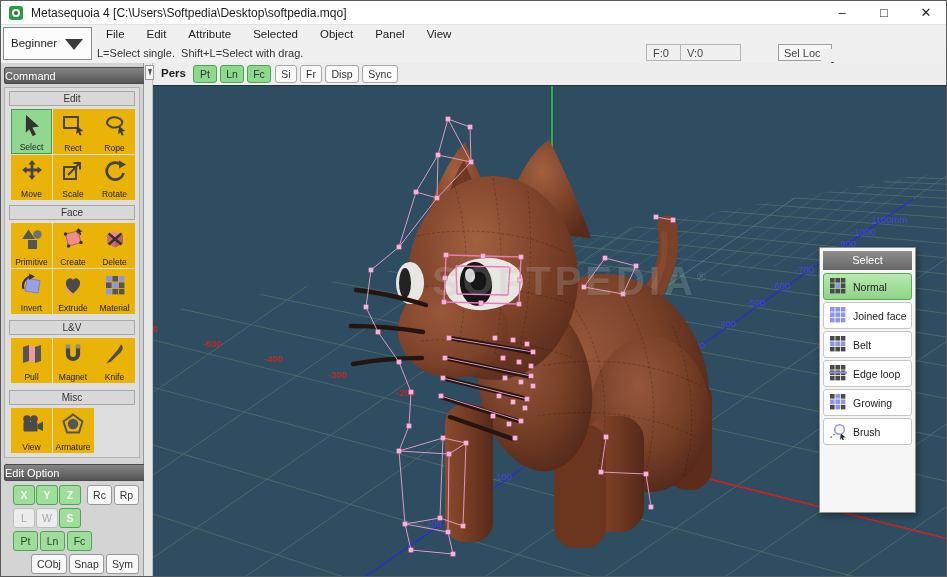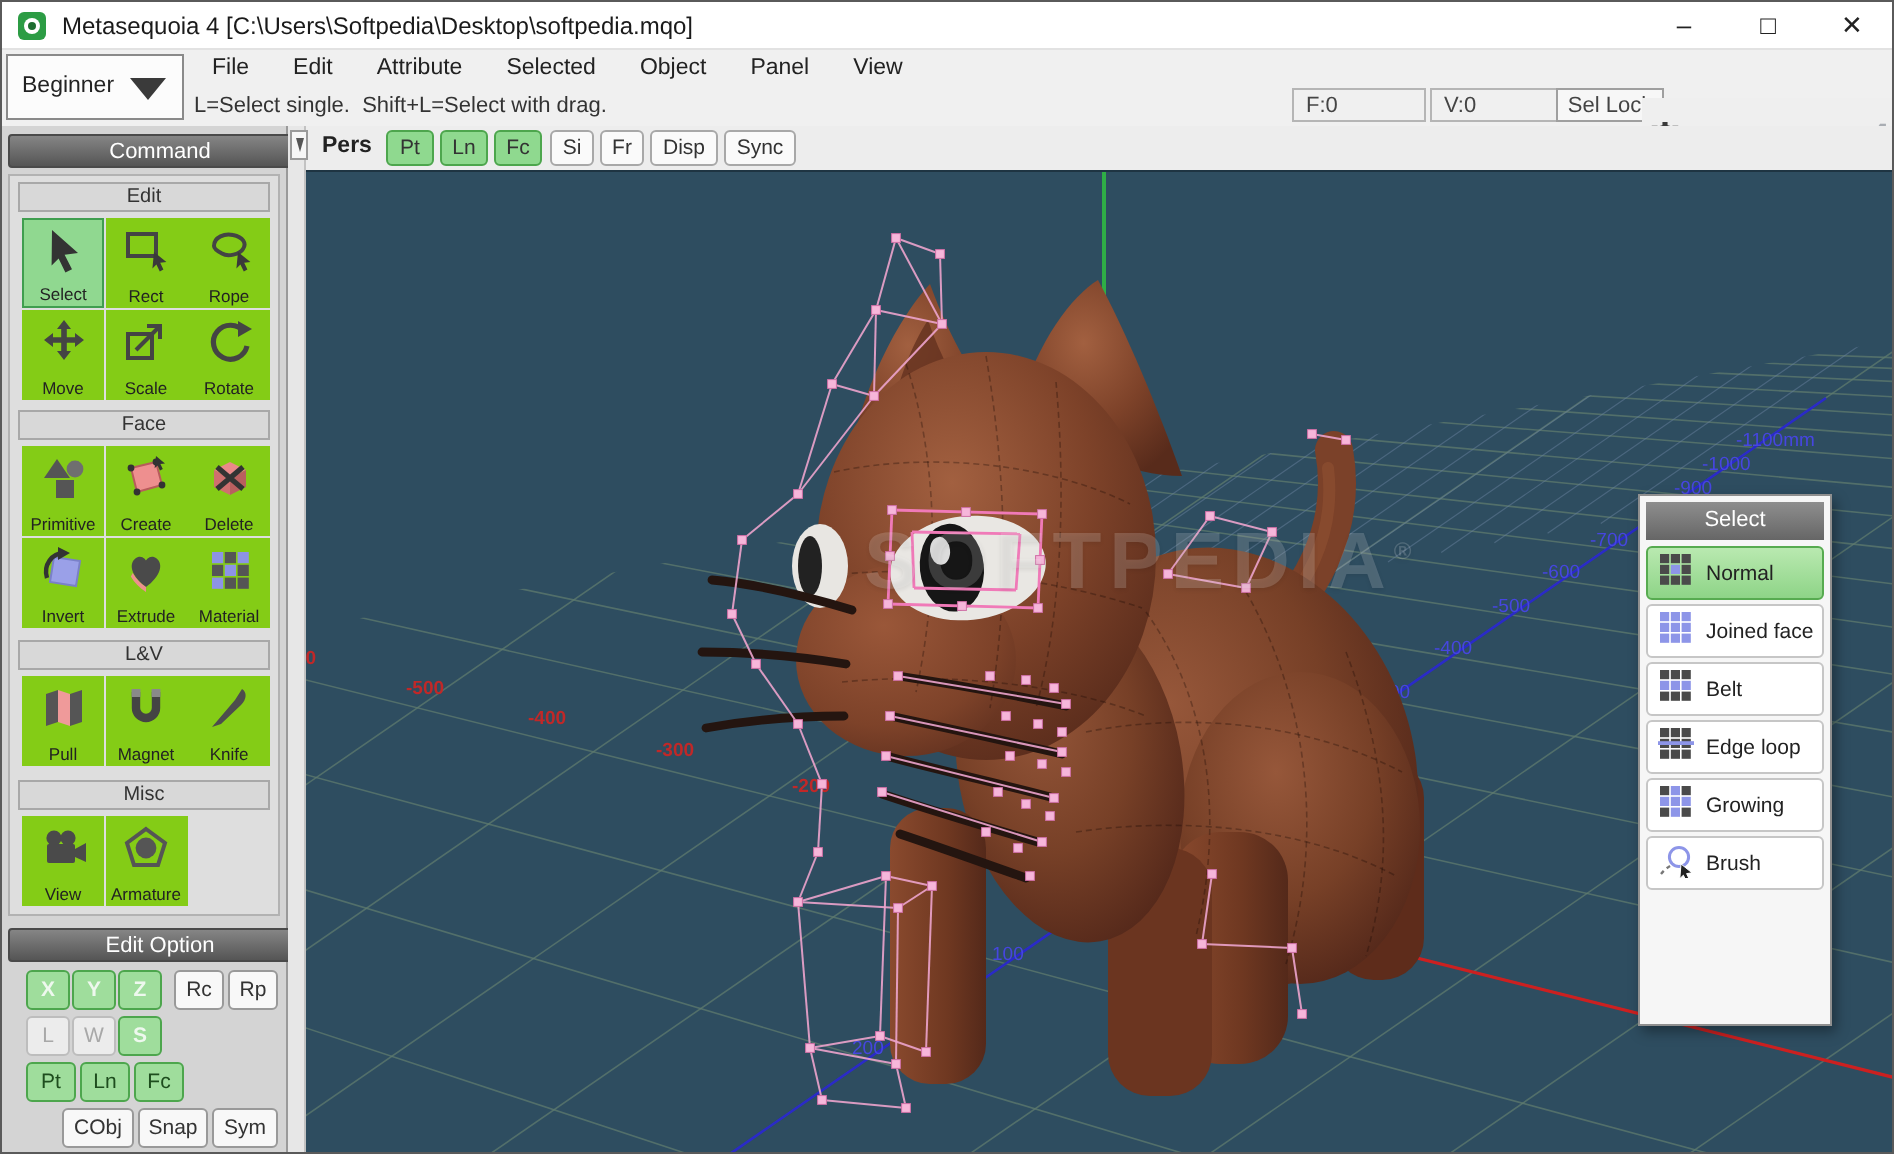--- a/index.html
+++ b/index.html
@@ -28,49 +28,49 @@
   #mode-combo span { position:absolute; left:7px; top:9px; font-size:11.5px; color:#222; }
   #combo-arrow { position:absolute; right:8px; top:11px; width:0; height:0;
                  border-left:9px solid transparent; border-right:9px solid transparent;
                  border-top:11px solid #3a3a3a; }
   #menubar { position:absolute; left:94px; top:0; height:19px; display:flex; }
   .menu-item { padding:3px 11px 0 11px; font-size:11.5px; color:#222; }
   #statusrow { position:absolute; left:94px; top:20px; height:18px; font-size:11px; color:#333; }
   #status-hint { position:absolute; left:2px; top:2px; white-space:pre; width:540px; }
   .stat-box { position:absolute; top:-1px; height:17px; border:1px solid #b5b5b5; font-size:11px;
               color:#444; padding:2px 0 0 6px; background:#f0f0f0; }
-  #fbox { left:551px; width:67px; } #vbox { left:620px; width:84px; }
+  #fbox { left:551px; width:67px; } #vbox { left:585px; width:61px; }
   #sel-lock { left:683px; width:54px; text-align:center; padding-left:0; background:#f7f7f7;
               border:1px solid #9f9f9f; }
 
   
   #brandblock { position:absolute; left:820px; top:24px; width:127px; height:60px; background:#efefef; }
   #brand-row { position:absolute; left:0; top:10px; width:100%; text-align:center; }
   #brand-row svg { vertical-align:-3px; }
   #brand-name { font-size:14.5px; font-weight:bold; color:#3f3f3f; letter-spacing:0px; }
   #brand-num { font-size:19px; font-weight:bold; color:#a9adb3; }
   #brand-version { position:absolute; left:0; top:31px; width:100%; text-align:center; font-size:8.5px; color:#a0a0a0; }
   #brand-icons { position:absolute; right:4px; top:41px; display:flex; gap:3px; align-items:center; }
 
   
   #main { position:absolute; left:0; top:62px; width:100%; height:515px; }
 
   
   #left-panel { position:absolute; left:0; top:0; width:143px; height:515px; background:#d4d4d4;
                 border-right:1px solid #9a9a9a; }
-  .dark-header { position:absolute; left:3px; width:152px; height:17px; text-align:center;
+  .dark-header { position:absolute; left:3px; width:152px; height:17px; 
                  line-height:17px; font-size:11px; color:#fff;
                  background:linear-gradient(#858585,#555555); border-radius:2px;
                  border:1px solid #4a4a4a; }
   #cmd-header { top:4px; }
   #cmd-group { position:absolute; left:3px; top:24px; width:136px; height:371px; background:#dedede;
                border:1px solid #b2b2b2; }
   .sec-header { position:absolute; left:4px; width:126px; height:15px; background:#d8d8d8;
                 border:1px solid #a8a8a8; text-align:center; line-height:14px; font-size:10px; color:#333; }
-  .tool-cell { position:absolute; width:41px; height:45px; background:#84cc16; text-align:center; }
+  .tool-cell { position:absolute; width:41px; height:45px; background:#eab308; text-align:center; }
   .tool-cell.selected { background:#90d890; border:1px solid #3f9e4f; }
   .tool-cell svg { margin-top:3px; }
   .tool-label { position:absolute; left:0; bottom:1px; width:100%; font-size:8.5px; color:#222; }
   #editopt-header { top:401px; }
   .eo-btn { position:absolute; height:20px; border-radius:3px; font-size:10.5px; text-align:center;
             border:1px solid #999; background:#f8f8f8; color:#333; line-height:18px; }
   .eo-on   { background:#9fdd9c; border-color:#4da64d; color:#eef8ee; font-weight:bold; }
   .eo-on2  { background:#9fdd9c; border-color:#4da64d; color:#1e4d1e; }
   .eo-dis  { background:#ececec; border-color:#bdbdbd; color:#a8a8a8; }
 

